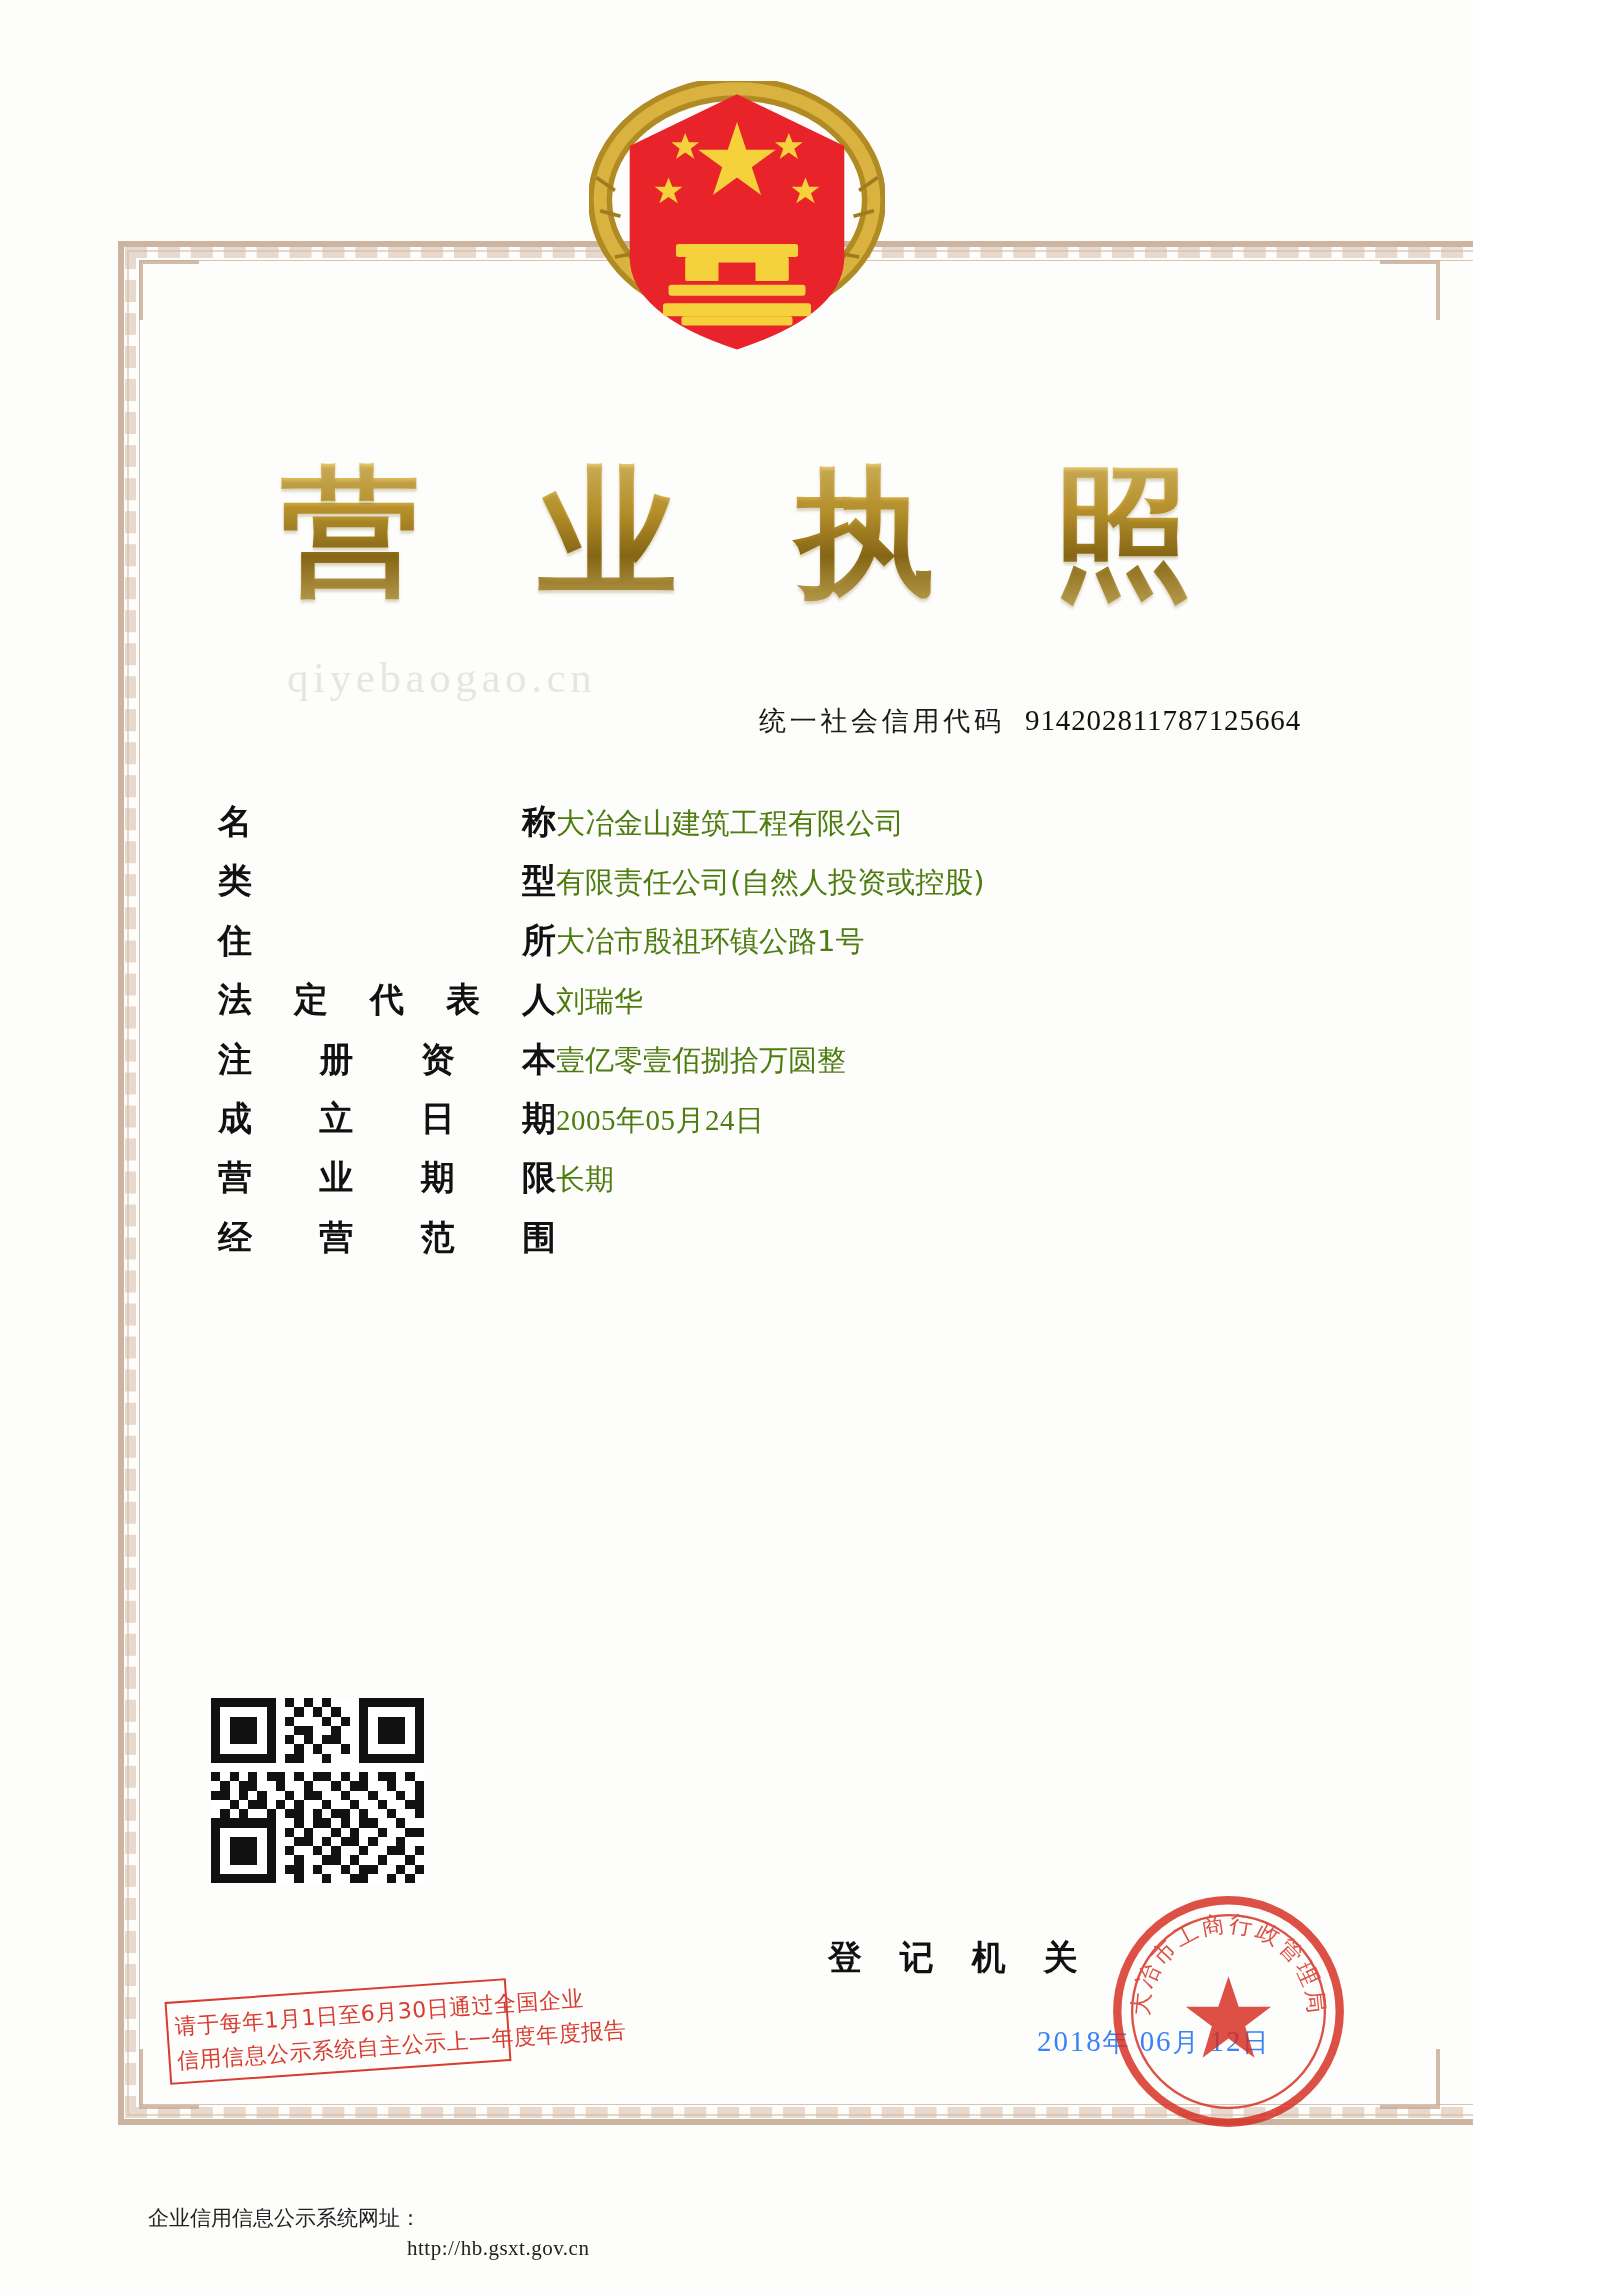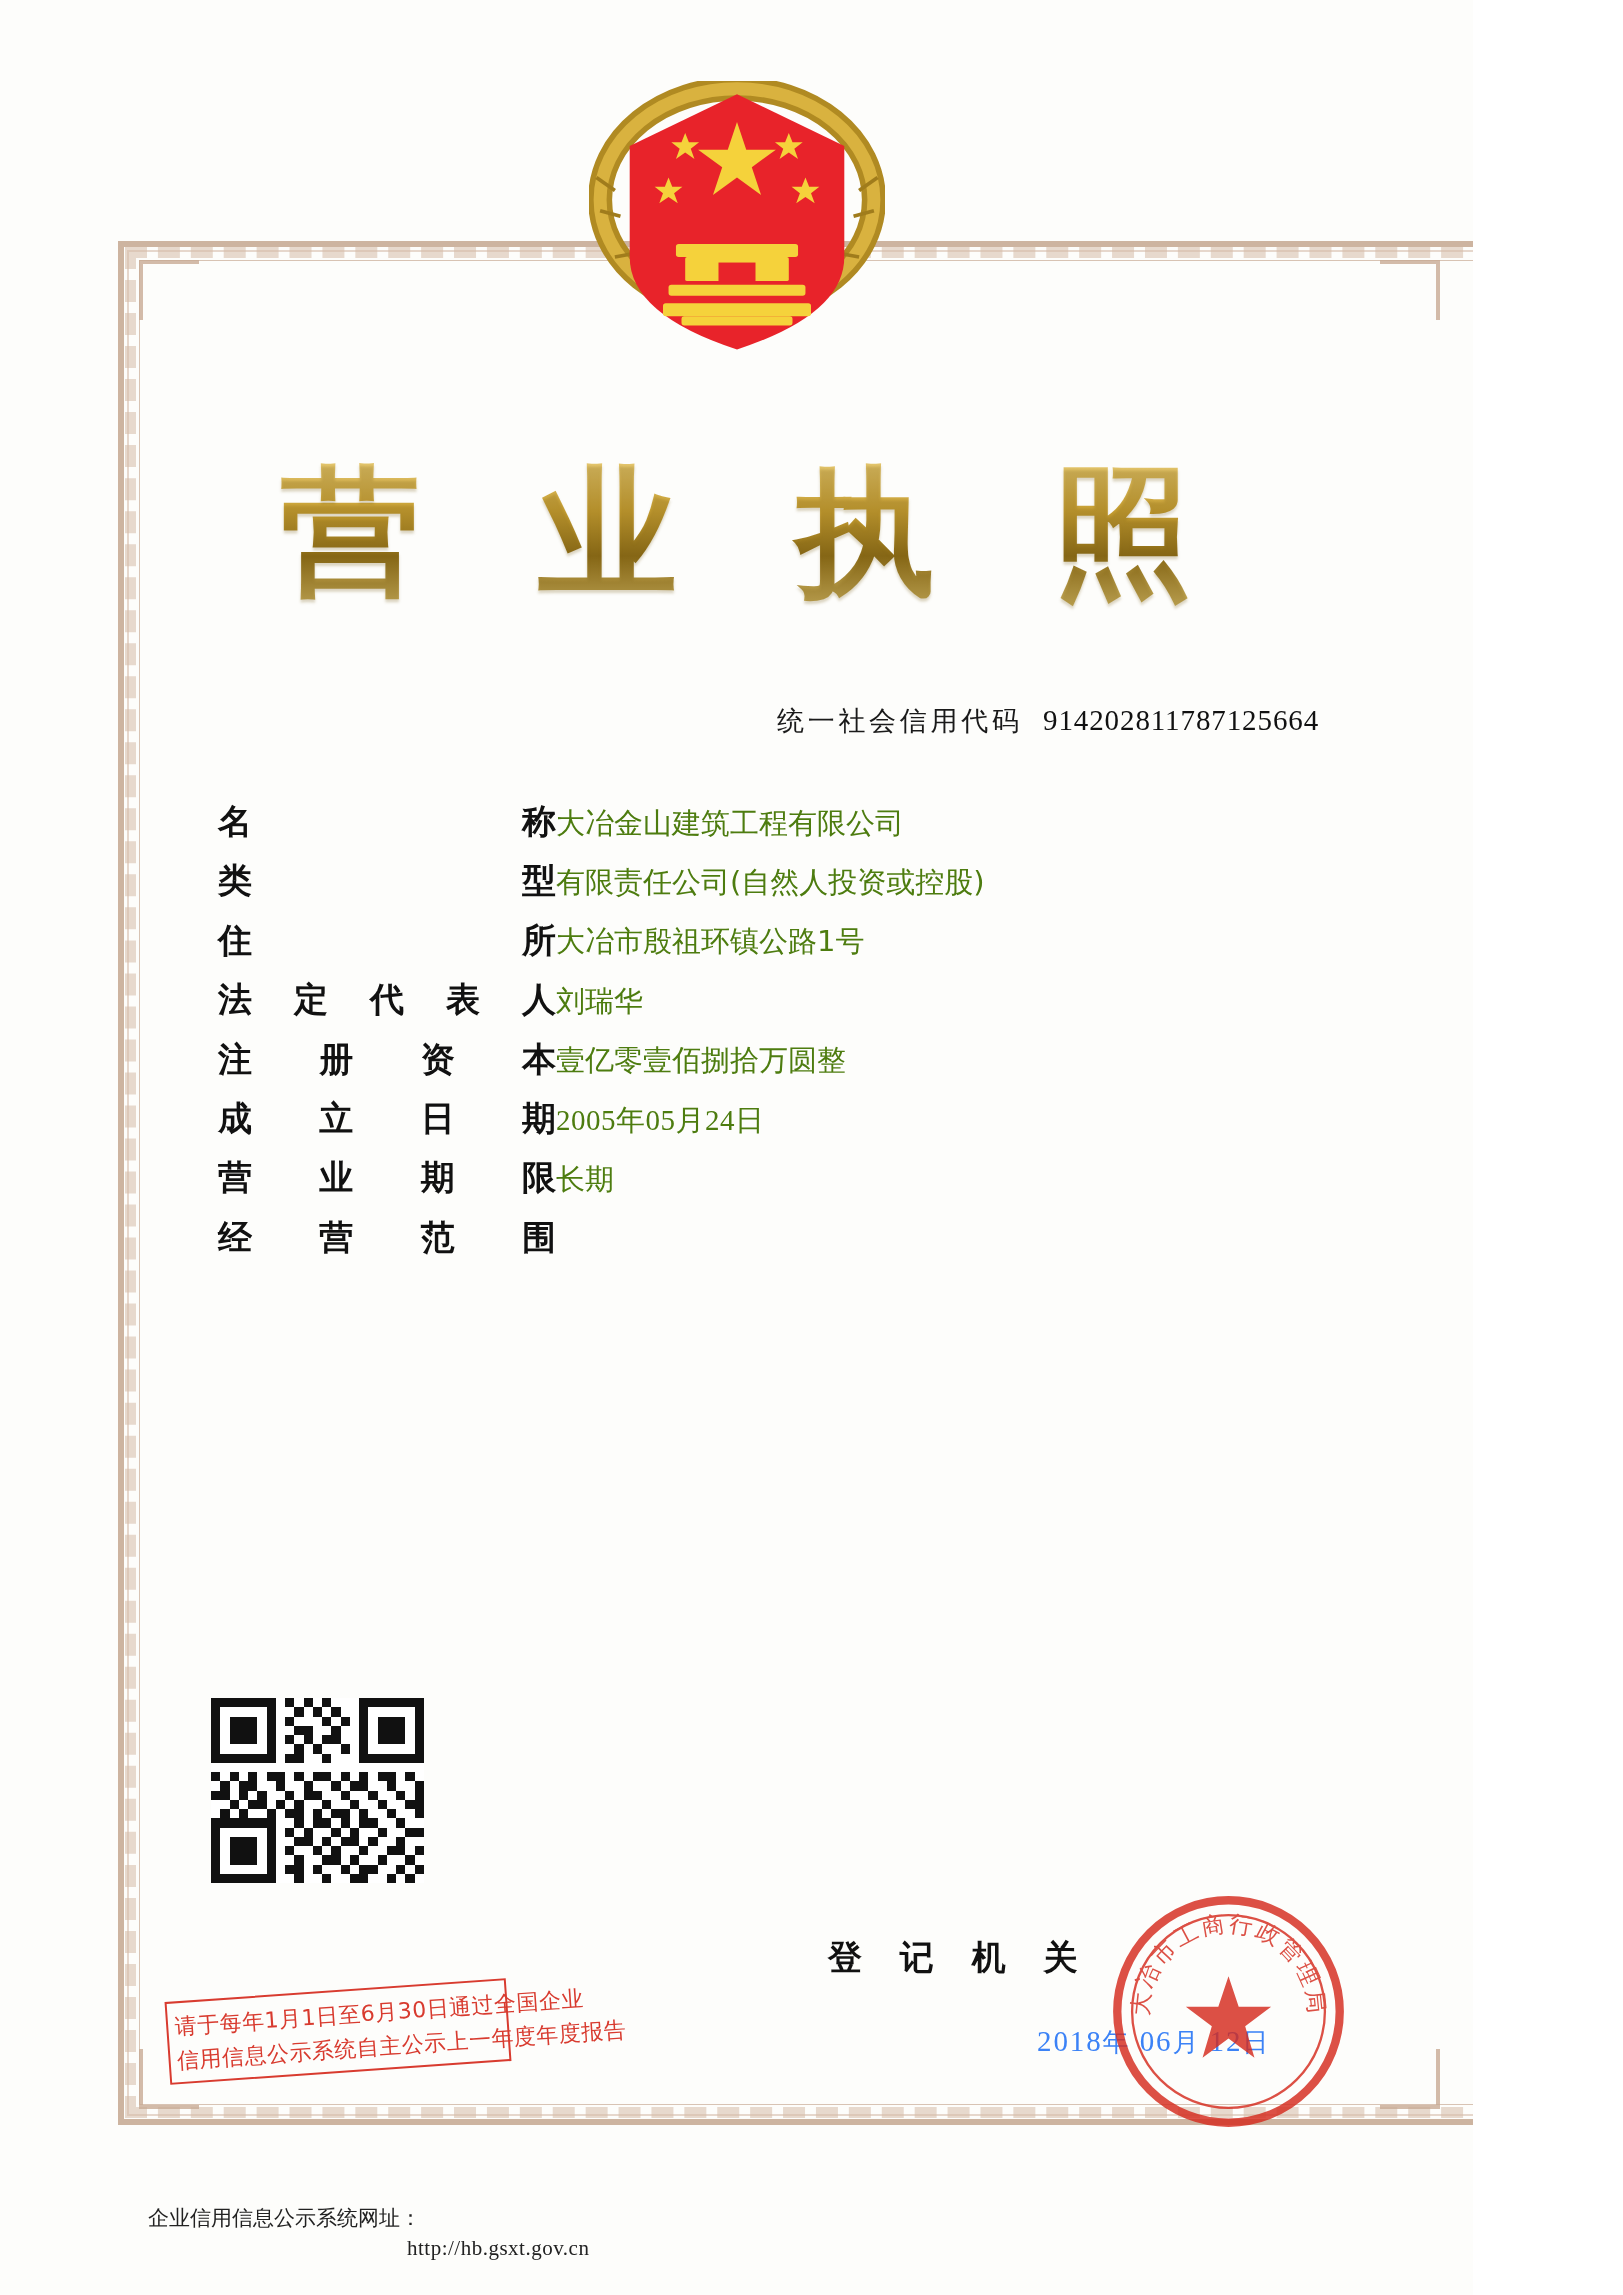--- a/index.html
+++ b/index.html
@@ -107,21 +107,20 @@
     font-family: "Liberation Serif", serif;
   }
 
   
   .credit-row {
     position: absolute;
     left: 759px;
     top: 703px;
     display: flex;
     align-items: baseline;
-    margin-left: 18px;
   }
   .credit-label {
     font-size: 27px;
     letter-spacing: 3.7px;
     color: #1a1a1a;
     font-family: "DejaVu Sans", sans-serif;
   }
   .credit-value {
     font-size: 29px;
     margin-left: 20.4px;
@@ -309,20 +308,21 @@
         <rect x="104" y="190" width="112" height="26" rx="2"></rect>
         <rect x="140" y="196" width="40" height="20" fill="#e8232a"></rect>
         <rect x="86" y="220" width="148" height="12" rx="3"></rect>
         <rect x="80" y="240" width="160" height="14" rx="3"></rect>
         <rect x="100" y="254" width="120" height="10" rx="3"></rect>
       </g>
     </svg>
   </div>
 
   <div class="title">营 业 执 照</div>
+  <div class="watermark">qiyebaogao.cn</div>
 
   <div class="credit-row">
     <div class="credit-label">统一社会信用代码</div>
     <div class="credit-value">914202811787125664</div>
   </div>
 
   <div class="fields">
 
     <div class="field-row">
       <div class="field-label">

